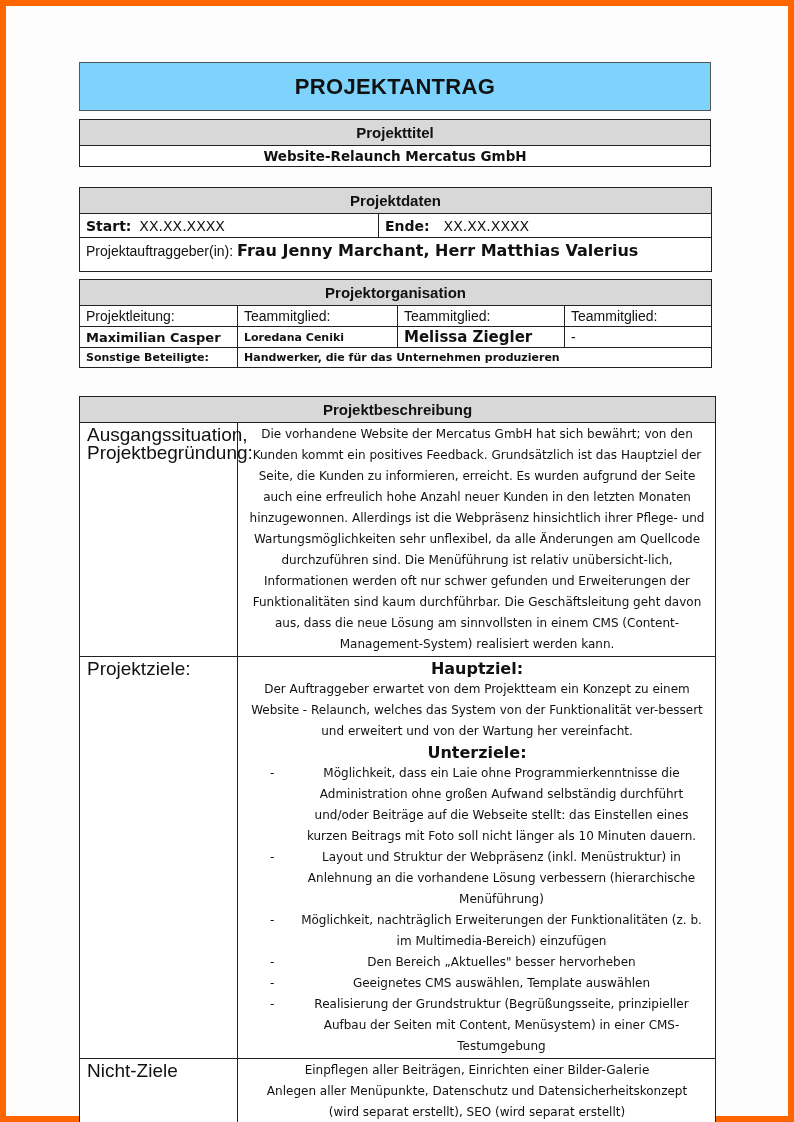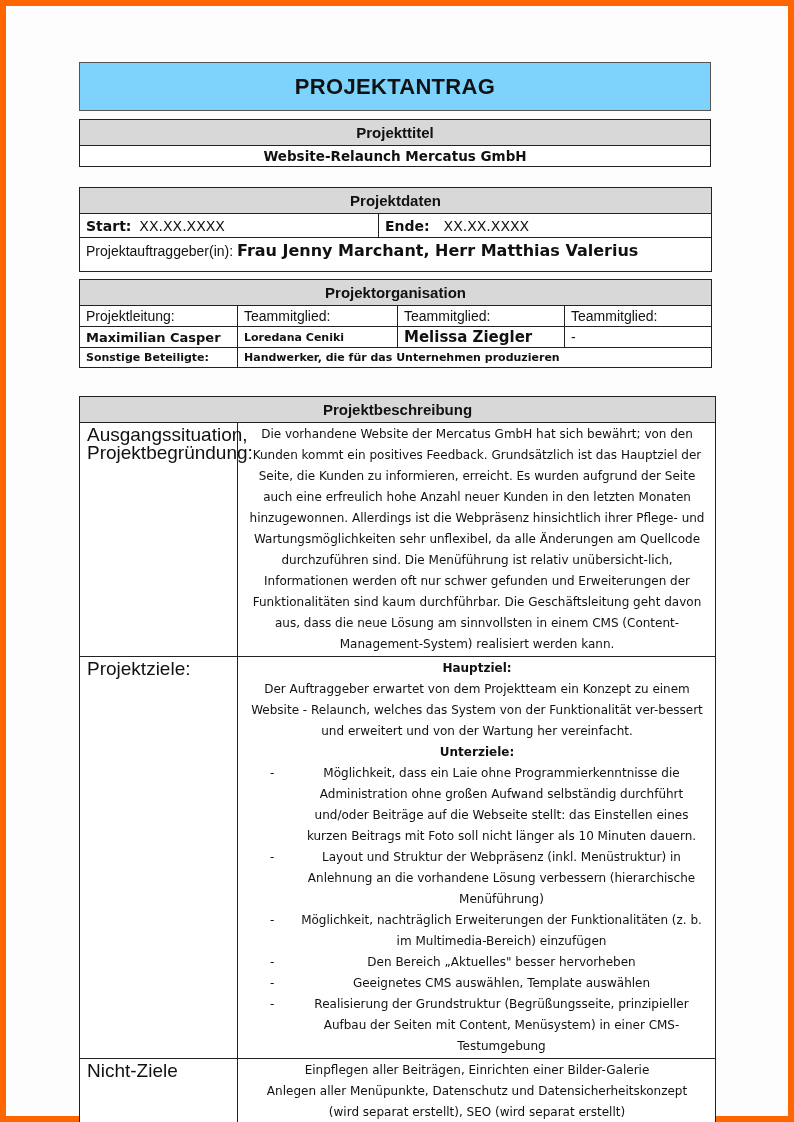--- a/index.html
+++ b/index.html
@@ -30,21 +30,21 @@
   #t-data td.r2 { height:34px; font-size:14px; vertical-align:top; padding-top:3px; }
   #t-org { left:79px; top:279px; width:632px;border-radius:7px; }
   #t-org td { font-size:14px; height:21px; }
   #t-org td.small { font-size:11px; height:20px;margin-left:40px; }
   #t-desc { left:79px; top:396px; width:636px; }
   #t-desc td.label { vertical-align:top; font-size:19px; line-height:18px; padding-top:3px; padding-left:7px; }
   #t-desc td.content { vertical-align:top; font-size:12px; line-height:21px; padding:1px 5px 1px 6px;text-align:center; }
   .ul { margin:0; padding:0; list-style:none; }
   .ul li { position:relative; padding-left:49px; }
   .ul li .dash { position:absolute; left:26px; top:0; }
-  .sub { font-weight:bold; font-size:12px; }
+  .sub { font-weight:bold; font-size:16px; }
 </style>
 </head>
 <body>
 
 <div class="frame"></div>
 
 <div class="box title-box">PROJEKTANTRAG</div>
 
 <table id="t-title">
   <tbody>

